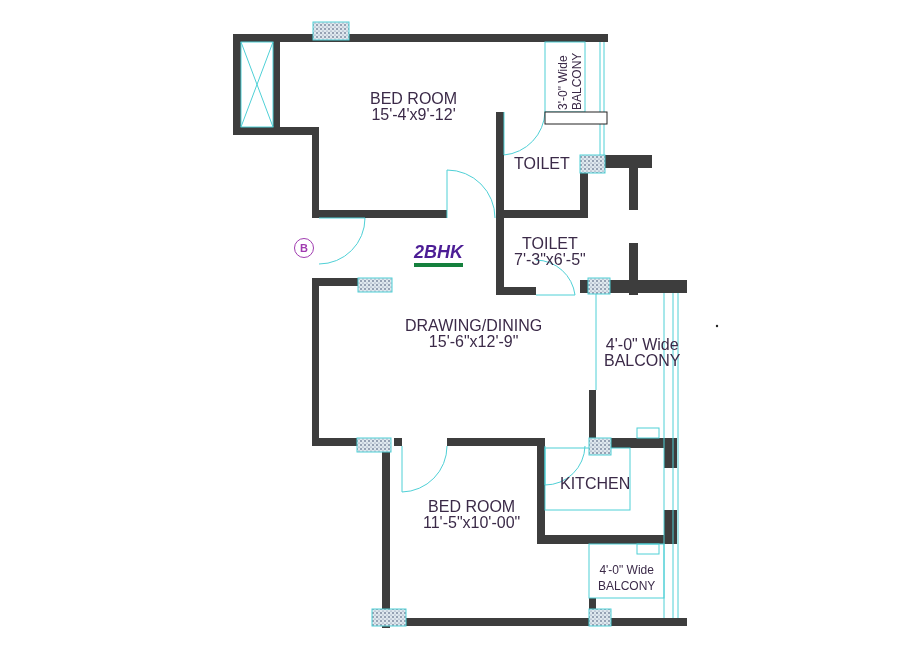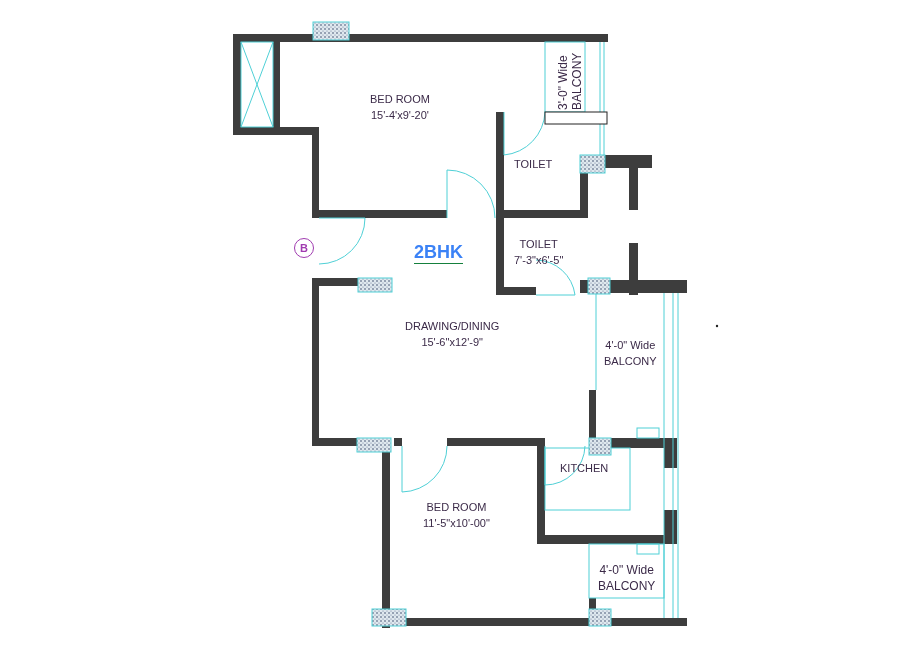--- a/index.html
+++ b/index.html
@@ -1,19 +1,19 @@
 <!DOCTYPE html>
 <html><head>
 <meta charset="utf-8">
 <style>
   html,body{margin:0;padding:0;background:#ffffff;}
   body{width:904px;height:656px;position:relative;overflow:hidden;font-family:"Liberation Sans",sans-serif;}
   #plan{position:absolute;left:0;top:0;width:904px;height:656px;}
-  .lbl{position:absolute;color:#3b2a48;font-size:11px;line-height:16px;text-align:center;white-space:nowrap;}
-  .title{position:absolute;color:#3b82f6;font-weight:bold;font-size:18px;border-bottom:1px solid #15803d;}
+  .lbl{position:absolute;color:#3b2a48;font-size:16px;line-height:16px;text-align:center;white-space:nowrap;}
+  .title{position:absolute;color:#4c1d95;font-weight:bold;font-size:18px;border-bottom:4px solid #15803d;font-style:italic;}
   .vlbl{position:absolute;transform:rotate(-90deg);transform-origin:left top;color:#3b2a48;font-size:12px;line-height:14px;white-space:nowrap;}
   .marker{position:absolute;width:18px;height:18px;border:1px solid #a03bb0;border-radius:50%;color:#a03bb0;font-size:11px;font-weight:bold;line-height:18px;text-align:center;}
 </style>
 </head>
 <body>
 
 <svg id="plan" viewBox="0 0 904 656" xmlns="http://www.w3.org/2000/svg">
   <defs>
     <pattern id="stone" width="4" height="4" patternUnits="userSpaceOnUse">
       <rect width="4" height="4" fill="#dfe8ee"></rect>
@@ -87,21 +87,21 @@
     <rect x="589" y="438" width="22" height="17"></rect>
     <rect x="372" y="609" width="34" height="17"></rect>
     <rect x="589" y="609" width="22" height="17"></rect>
   </g>
   <rect x="545" y="112" width="62" height="12" fill="#ffffff" stroke="#222"></rect>
   <circle cx="717" cy="326" r="1.2" fill="#222"></circle>
 </svg>
 
 <div class="lbl" style="left:370px;top:91px;">
   <div>BED ROOM</div>
-  <div>15'-4'x9'-20'</div>
+  <div>15'-4'x9'-12'</div>
 </div>
 <div class="vlbl" style="left:556px;top:110px;">
   <div>3'-0" Wide</div>
   <div>BALCONY</div>
 </div>
 <div class="lbl" style="left:514px;top:156px;">
   <div>TOILET</div>
 </div>
 <div class="lbl" style="left:514px;top:236px;">
   <div>TOILET</div>
@@ -110,21 +110,21 @@
 <div class="title" style="left:414px;top:242px;">2BHK</div>
 <div class="marker" style="left:294px;top:238px;">B</div>
 <div class="lbl" style="left:405px;top:318px;">
   <div>DRAWING/DINING</div>
   <div>15'-6"x12'-9"</div>
 </div>
 <div class="lbl" style="left:604px;top:337px;">
   <div>4'-0" Wide</div>
   <div>BALCONY</div>
 </div>
-<div class="lbl" style="left:560px;top:460px;text-align:center;">
+<div class="lbl" style="left:560px;top:476px;text-align:center;">
   <div>KITCHEN</div>
 </div>
 <div class="lbl" style="left:423px;top:499px;">
   <div>BED ROOM</div>
   <div>11'-5"x10'-00"</div>
 </div>
 <div class="lbl" style="left:598px;top:562px;font-size:12px;">
   <div>4'-0" Wide</div>
   <div>BALCONY</div>
 </div>

